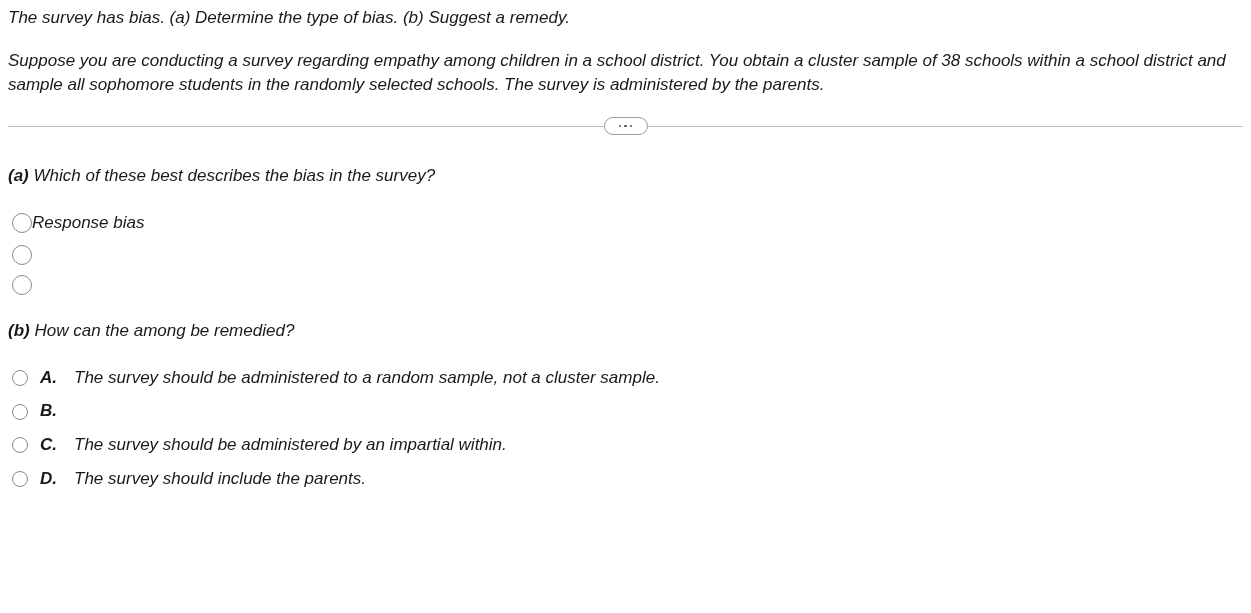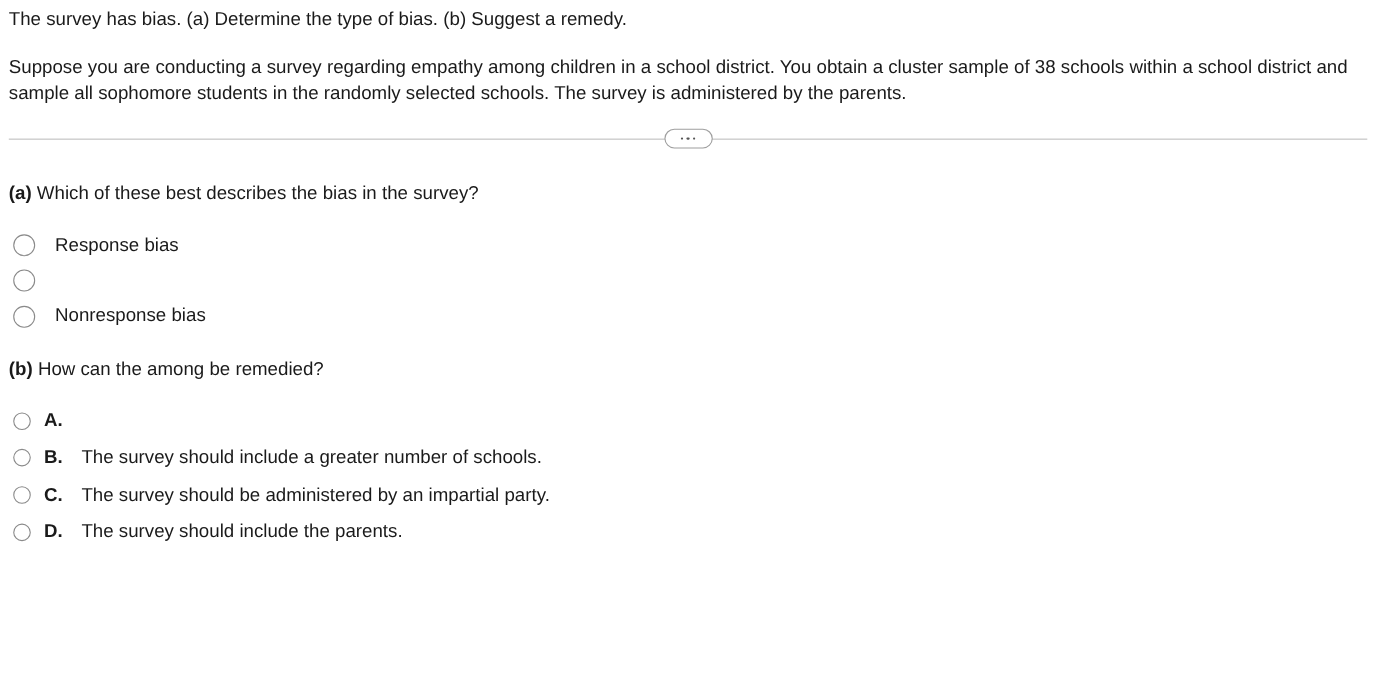--- a/index.html
+++ b/index.html
@@ -1,15 +1,15 @@
 <!DOCTYPE html>
 <html><head>
 <meta charset="utf-8">
 <style>
-  * { box-sizing: border-box; margin: 0; padding: 0; }
+  * { box-sizing: border-box; margin: 0; padding: 0; font-style: italic; }
   body {
     font-family: Arial, Helvetica, sans-serif;
     font-size: 17px;
     color: #1a1a1a;
     background: #ffffff;
     width: 1251px;
     padding: 6px 8px;
     line-height: 1.45;
   }
   .intro-text { margin-bottom: 18px; }
@@ -50,21 +50,20 @@
     border-radius: 50%;
     display: block;
   }
   .question-prompt { margin-bottom: 22px; }
   .bold-part { font-weight: 700; }
   .options-group { margin-bottom: 24px; }
   .option-row {
     display: flex;
     align-items: center;
     margin: 10px 0 10px 4px;
-    gap: 18px;
   }
   .radio {
     width: 20px; height: 20px;
     border: 1.5px solid #8a8a8a;
     border-radius: 50%;
     flex-shrink: 0;
     cursor: pointer;
     background: #fff;
   }
   .option-label { }
@@ -101,42 +100,41 @@
 <div class="options-group">
   <div class="option-row">
     <div class="radio"></div>
     <span class="option-label">Response bias</span>
   </div>
   <div class="option-row">
     <div class="radio"></div>
   </div>
   <div class="option-row">
     <div class="radio"></div>
-    <span class="option-label">Nonresponse bias</span>
   </div>
 </div>
 
 <p class="question-prompt">
   <span class="bold-part">(b)</span>
   <span>How can the among be remedied?</span>
 </p>
 
 <div class="options-group options-group-b">
   <div class="option-row">
     <div class="radio"></div>
     <span class="opt-letter">A.</span>
+    <span class="option-label">The survey should be administered to a random sample, not a cluster sample.</span>
   </div>
   <div class="option-row">
     <div class="radio"></div>
     <span class="opt-letter">B.</span>
-    <span class="option-label">The survey should include a greater number of schools.</span>
   </div>
   <div class="option-row">
     <div class="radio"></div>
     <span class="opt-letter">C.</span>
-    <span class="option-label">The survey should be administered by an impartial party.</span>
+    <span class="option-label">The survey should be administered by an impartial within.</span>
   </div>
   <div class="option-row">
     <div class="radio"></div>
     <span class="opt-letter">D.</span>
     <span class="option-label">The survey should include the parents.</span>
   </div>
 </div>
 
 </body></html>

